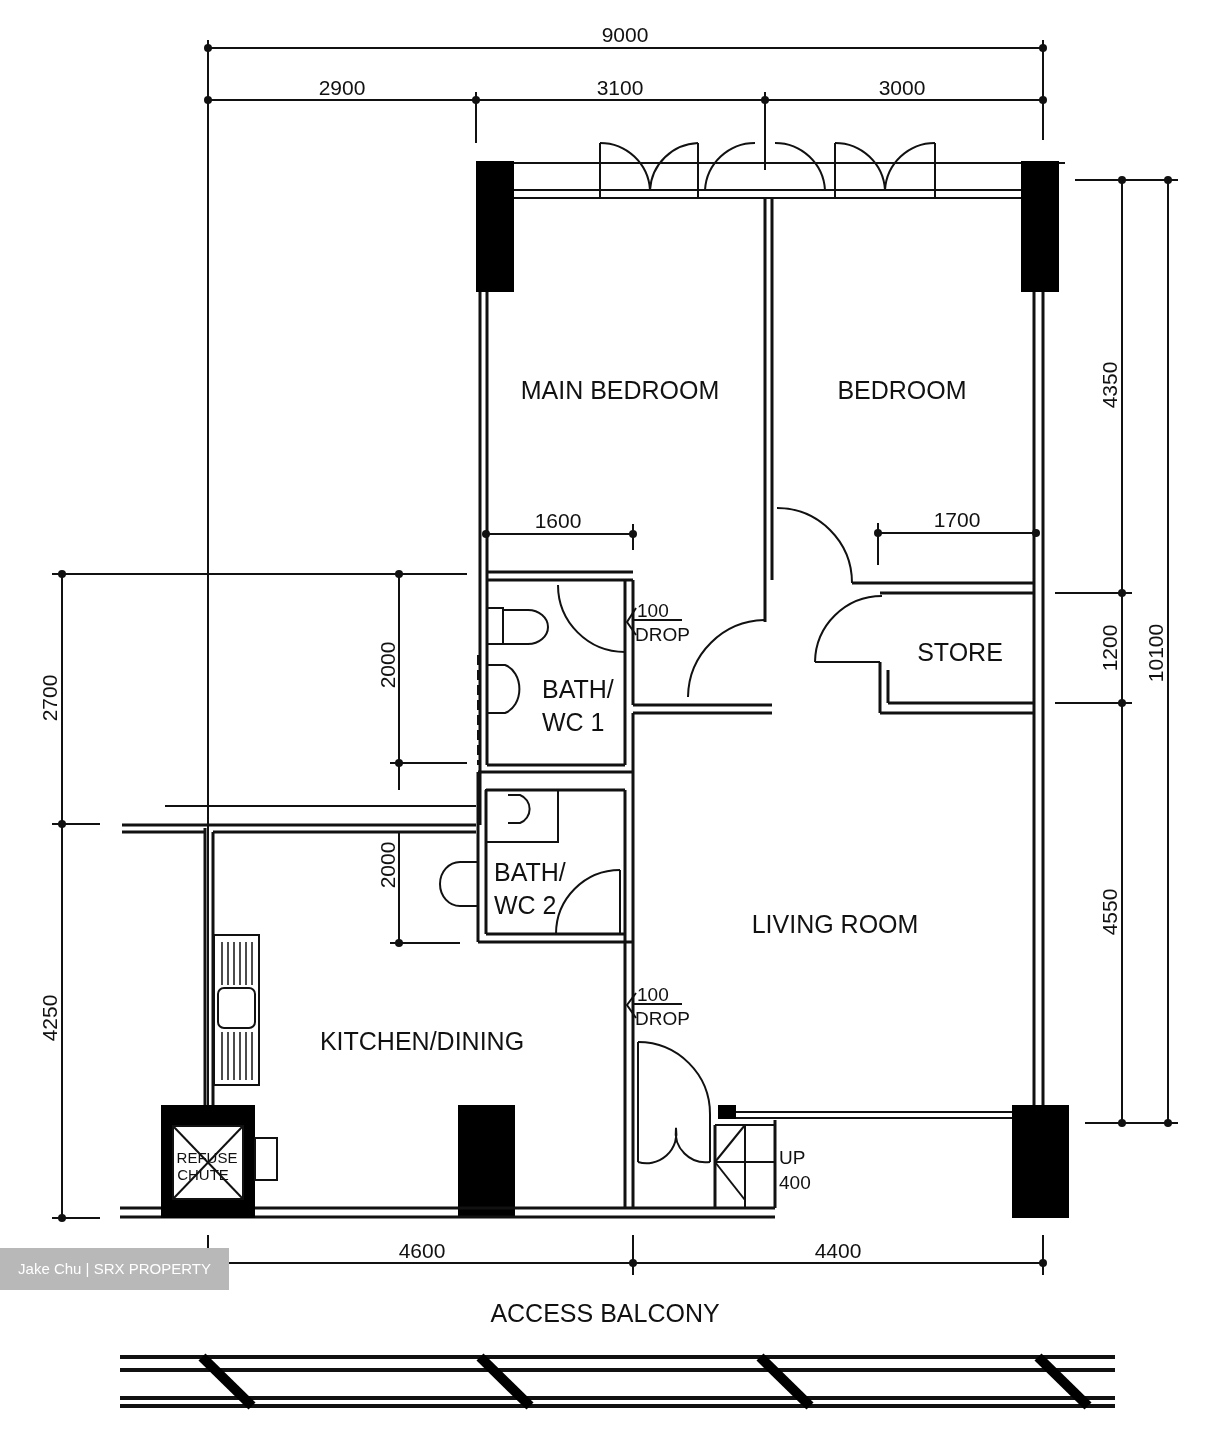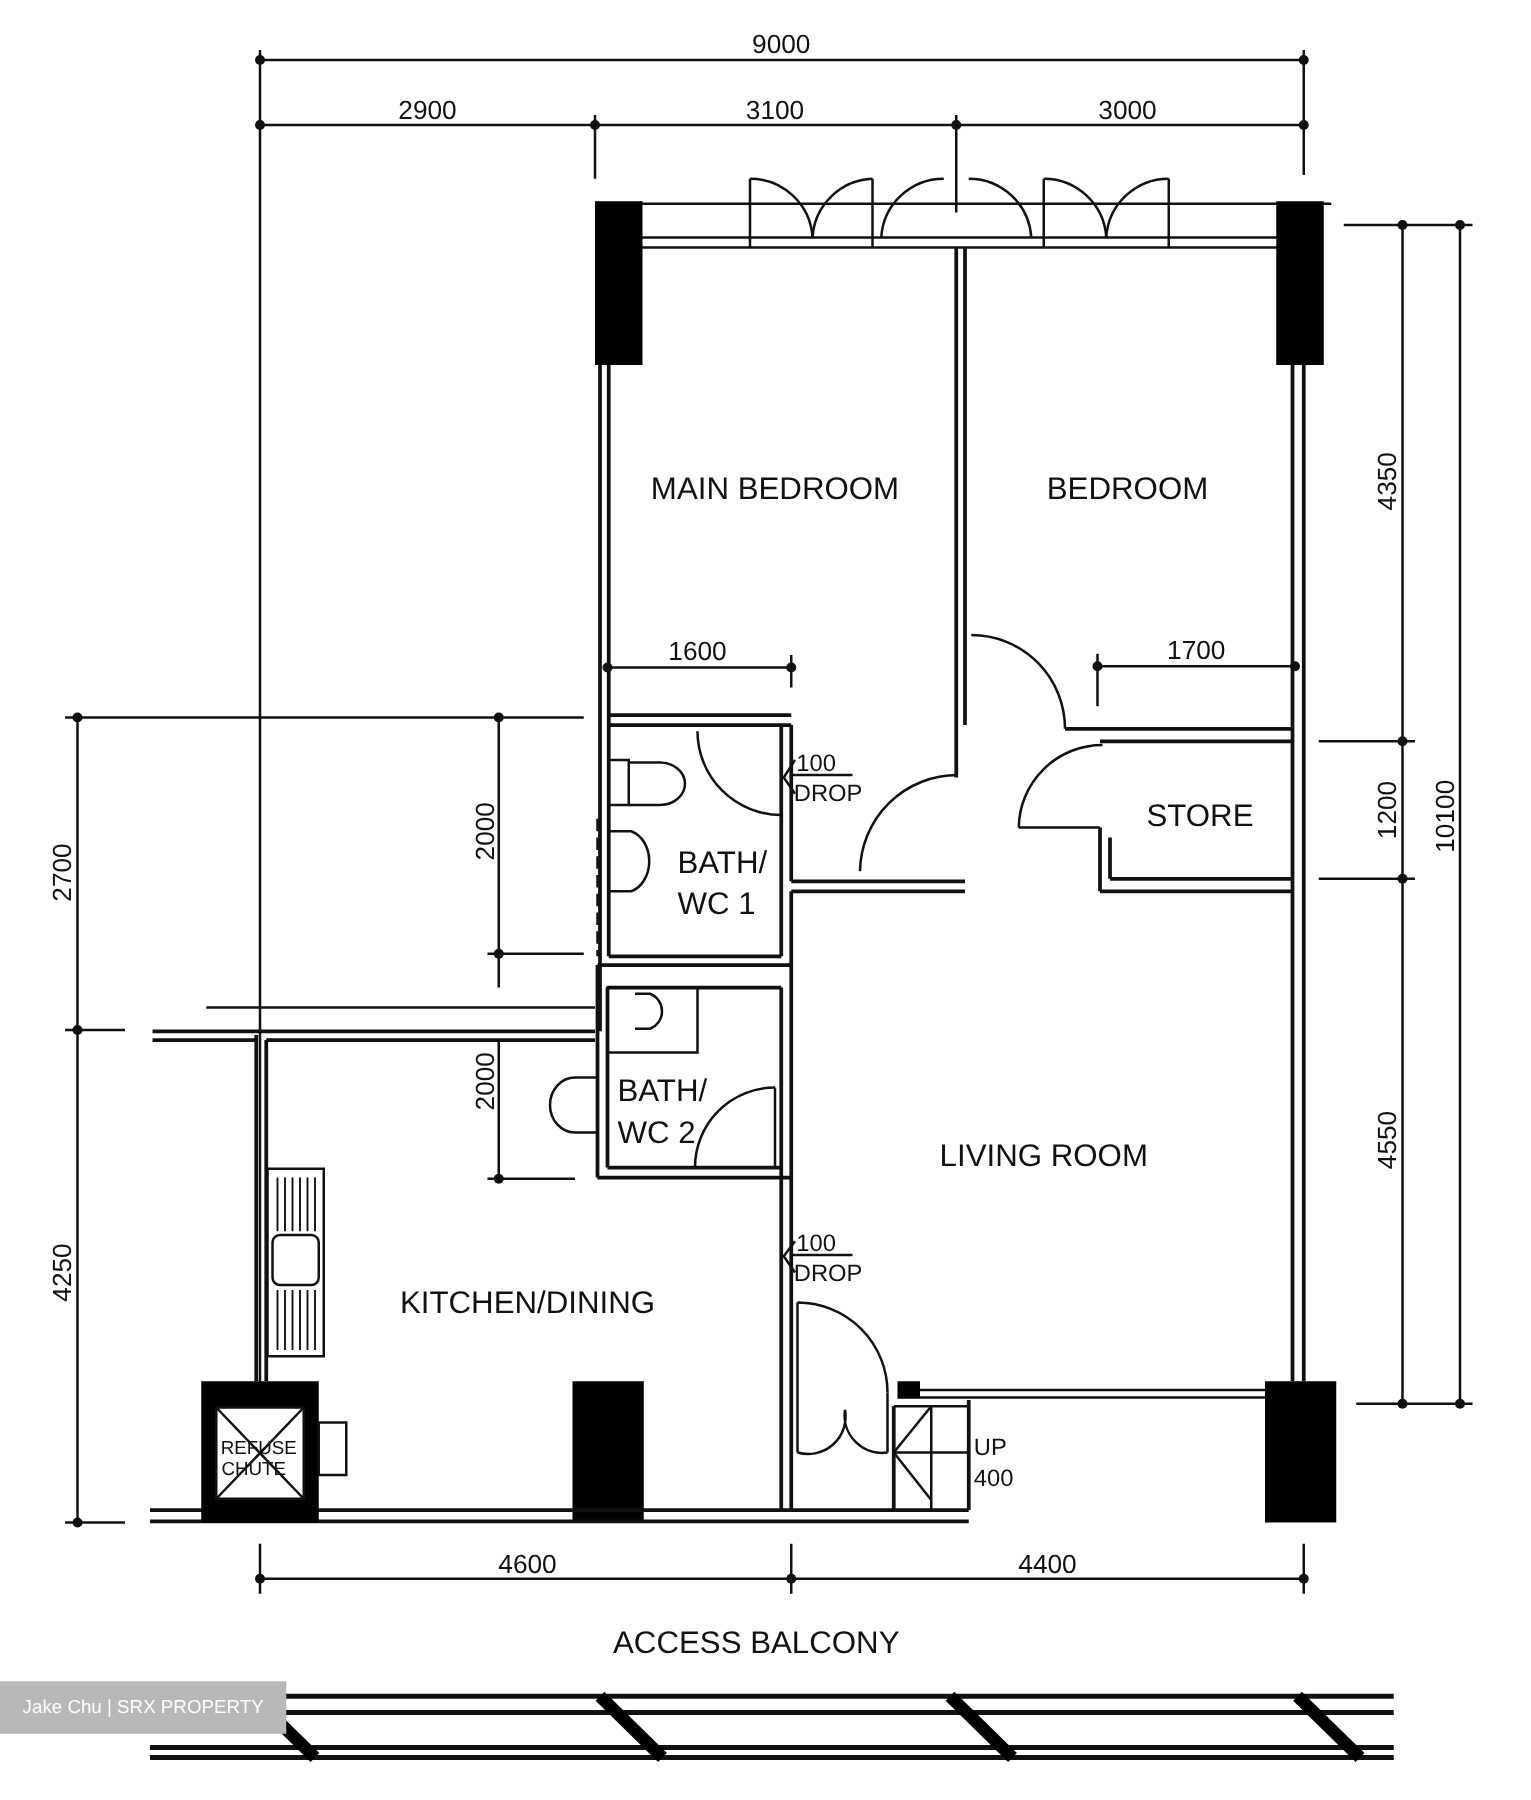--- a/index.html
+++ b/index.html
@@ -3,21 +3,21 @@
   <meta charset="utf-8">
   <style>
     html, body { margin: 0; padding: 0; background: #ffffff; }
     body { width: 1225px; height: 1440px; position: relative; overflow: hidden;
            font-family: "Liberation Sans", "DejaVu Sans", sans-serif; }
     #plan { position: absolute; left: 0; top: 0; width: 1225px; height: 1440px; }
     .lbl { font-family: "Liberation Sans Narrow", "Liberation Sans", "DejaVu Sans", sans-serif;
            fill: #111; font-size: 25px; }
     .dim { font-family: "Liberation Sans", "DejaVu Sans", sans-serif; fill: #111; font-size: 21px; }
     .small { font-size: 19px; }
-    .watermark { position: absolute; left: 0; top: 1345px; width: 229px; height: 42px;
+    .watermark { position: absolute; left: 0; top: 1248px; width: 229px; height: 42px;
                  background: #b8b8b8; color: #fff; font-size: 15px; line-height: 42px;
                  text-align: center; font-family: "Liberation Sans", sans-serif; }
     .w { stroke: #111; stroke-width: 3; fill: none; }
     .t { stroke: #111; stroke-width: 2; fill: none; }
     .blk { fill: #000; }
   </style>
 </head>
 <body>
 
 <svg id="plan" viewBox="0 0 1225 1440" xmlns="http://www.w3.org/2000/svg">

